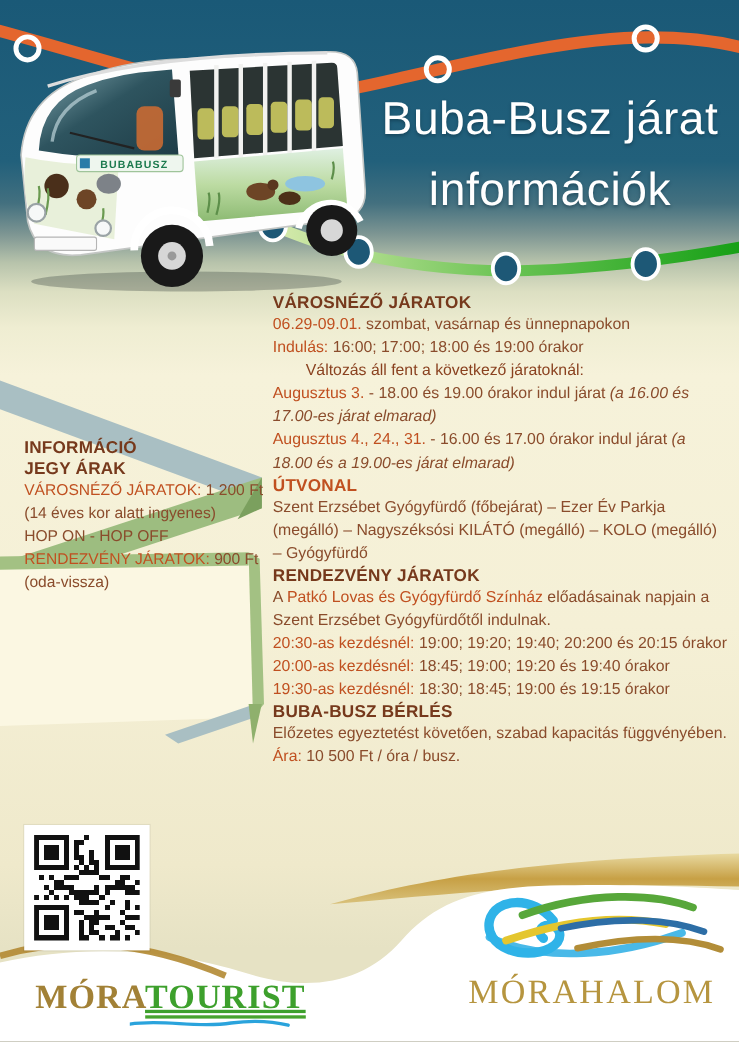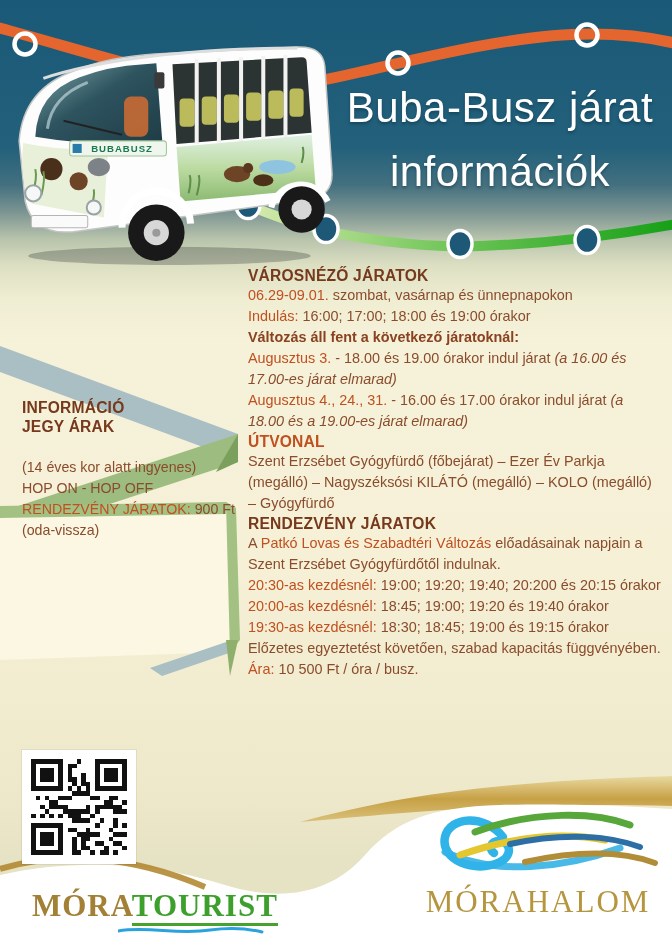--- a/index.html
+++ b/index.html
@@ -17,41 +17,41 @@
   .title{position:absolute;left:328px;top:76px;width:344px;text-align:center;
     color:#ffffff;font-weight:normal;font-size:42px;line-height:64px;
     text-shadow:0 2px 3px rgba(10,40,55,.45);letter-spacing:.5px;}
   
   .main-col{position:absolute;left:248px;top:266px;width:414px;color:#8a4c2c;
     font-size:14.4px;line-height:21px;}
   .main-col p{margin:0;}
   h3.sect{margin:0;font-size:15.6px;line-height:19px;font-weight:bold;color:#76391c;letter-spacing:.2px;}
   h3.sect.orange{color:#c05020;}
   .b-or{color:#c05020;font-weight:normal;}
-  .b-br{color:#8a4220;font-weight:bold;}
+  .b-br{color:#8a4220;font-weight:normal;margin-left:30px;}
   .it{font-style:italic;}
   .nowrap{white-space:nowrap;}
   .mt9{margin-top:9px;} .mt14{margin-top:14px;} .mt10{margin-top:10px;}
   .mt3{margin-top:3px;} .mt21{margin-top:21px;} .mt8{margin-top:8px;}
   .mt7{margin-top:7px;} .mt17{margin-top:17px;} .mt5{margin-top:5px;}
   
   .left-col{position:absolute;left:22px;top:370px;width:216px;color:#8a4c2c;
     font-size:14.2px;line-height:21px;margin-top:28px;}
   .left-col p{margin:0;}
   .contact-lines{margin-top:9px;font-weight:bold;color:#c2452a;font-size:14.6px;}
   .mt63{margin-top:63px;}
   
   .qr-box{position:absolute;left:22px;top:750px;width:114px;height:114px;background:#fff;
     box-shadow:0 0 0 1px rgba(0,0,0,.06);}
   .qr-box svg{margin:9px;}
   
   .moratourist{position:absolute;left:32px;top:888px;font-family:"Liberation Serif",serif;
     font-size:31px;font-weight:bold;letter-spacing:1px;white-space:nowrap;}
   .moratourist .p1{color:#a28136;}
-  .moratourist .p2{color:#3da02c;border-bottom:3px solid #46a32e;}
+  .moratourist .p2{color:#3da02c;border-bottom:3px solid #46a32e;text-decoration:underline;}
   .morahalom-text{position:absolute;left:398px;top:884px;width:280px;text-align:center;
     font-family:"Liberation Serif",serif;font-size:31px;color:#b6953f;letter-spacing:2px;}
 </style>
 </head>
 <body>
 
 <div class="page">
 
   <svg class="abs" style="left:0;top:0;" width="672" height="300" viewBox="0 0 672 300">
     <defs>
@@ -151,30 +151,31 @@
     <polygon points="226,310 238,310 230,346" fill="#8fb06d"></polygon>
   </svg>
 
   <div class="main-col">
     <h3 class="sect">VÁROSNÉZŐ JÁRATOK</h3>
     <p class="mt9"><span class="b-or">06.29-09.01.</span><span> szombat, vasárnap és ünnepnapokon</span><br><span class="b-or">Indulás:</span><span> 16:00; 17:00; 18:00 és 19:00 órakor</span></p>
     <p class="mt14"><span class="b-br">Változás áll fent a következő járatoknál:</span><br><span class="b-or">Augusztus 3.</span><span> - 18.00 és 19.00 órakor indul járat </span><span class="it">(a 16.00 és 17.00-es járat elmarad)</span><br><span class="b-or">Augusztus 4., 24., 31.</span><span> - 16.00 és 17.00 órakor indul járat </span><span class="it">(a 18.00 és a 19.00-es járat elmarad)</span></p>
     <h3 class="sect orange mt10">ÚTVONAL</h3>
     <p class="mt3">Szent Erzsébet Gyógyfürdő (főbejárat) – Ezer Év Parkja (megálló) – Nagyszéksósi KILÁTÓ (megálló) – KOLO (megálló) – Gyógyfürdő</p>
     <h3 class="sect mt21">RENDEZVÉNY JÁRATOK</h3>
-    <p class="mt8"><span>A </span><span class="b-or">Patkó Lovas és Szabadtéri Változás</span><span> előadásainak napjain a Szent Erzsébet Gyógyfürdőtől indulnak.</span></p>
+    <p class="mt8"><span>A </span><span class="b-or">Patkó Lovas és Gyógyfürdő Színház</span><span> előadásainak napjain a Szent Erzsébet Gyógyfürdőtől indulnak.</span></p>
     <p class="mt7 nowrap"><span class="b-or">20:30</span><span class="b-or">-as kezdésnél:</span><span> 19:00; 19:20; 19:40; 20:200 és 20:15 órakor</span><br><span class="b-or">20:00</span><span class="b-or">-as kezdésnél:</span><span> 18:45; 19:00; 19:20 és 19:40 órakor</span><br><span class="b-or">19:30</span><span class="b-or">-as kezdésnél:</span><span> 18:30; 18:45; 19:00 és 19:15 órakor</span></p>
+    <h3 class="sect mt17">BUBA-BUSZ BÉRLÉS</h3>
     <p class="mt9 nowrap">Előzetes egyeztetést követően, szabad kapacitás függvényében.</p>
     <p class="mt5"><span class="b-or">Ára:</span><span> 10 500 Ft / óra / busz.</span></p>
   </div>
 
   <div class="left-col">
     <h3 class="sect">INFORMÁCIÓ</h3>
     <h3 class="sect mt63">JEGY ÁRAK</h3>
-    <p class="mt10"><br><span>(14 éves kor alatt ingyenes)</span><br><span>HOP ON - HOP OFF</span></p>
+    <p class="mt10"><span class="nowrap"><span class="b-or">VÁROSNÉZŐ JÁRATOK:</span><span> 1 200 Ft</span></span><br><span>(14 éves kor alatt ingyenes)</span><br><span>HOP ON - HOP OFF</span></p>
     <p class="mt9"><span class="nowrap"><span class="b-or">RENDEZVÉNY JÁRATOK:</span><span> 900 Ft</span></span><br><span>(oda-vissza)</span></p>
   </div>
 
   <svg class="abs" style="left:0;top:735px;" width="672" height="212" viewBox="0 0 672 212">
     <defs>
       <linearGradient id="goldband" x1="0" y1="0" x2="0" y2="1">
         <stop offset="0" stop-color="#e8d9a0"></stop>
           <stop offset="0.5" stop-color="#c7a045"></stop>
           <stop offset="1" stop-color="#d9c27c"></stop>
       </linearGradient>

